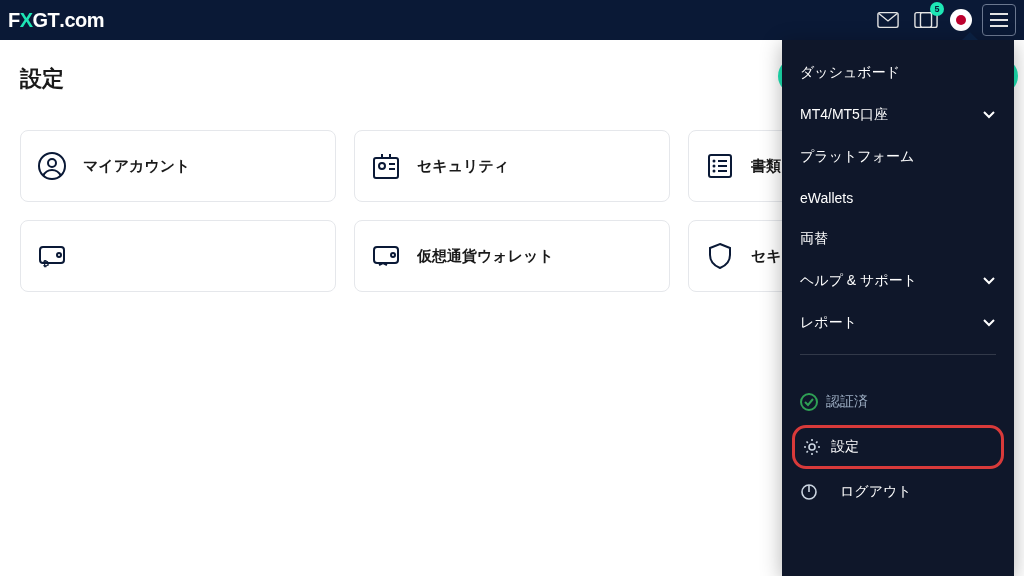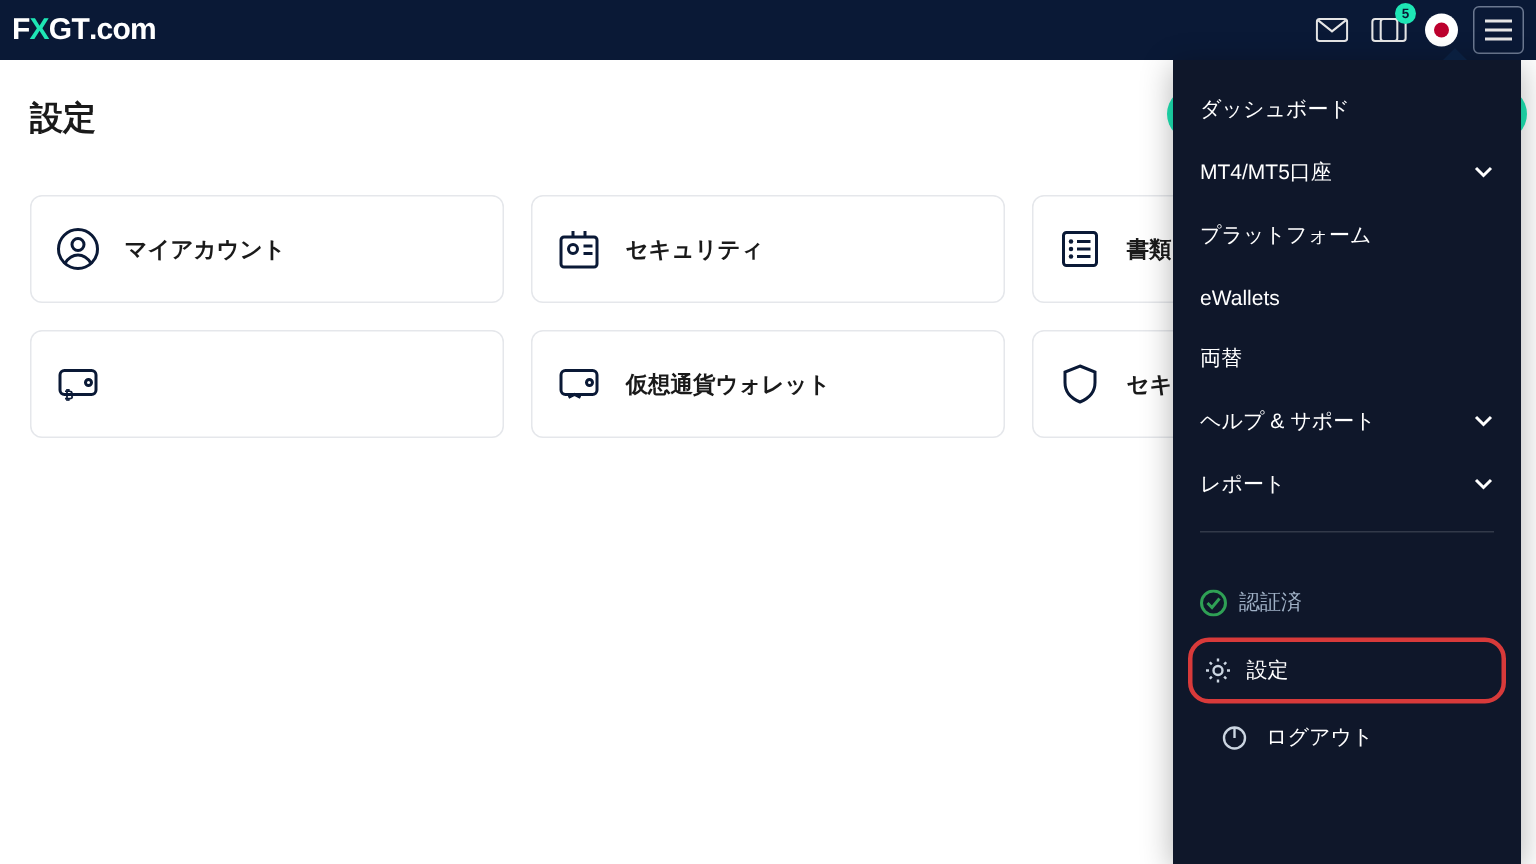--- a/index.html
+++ b/index.html
@@ -99,21 +99,21 @@
     .settings-row {
       margin: 4px 10px 4px 10px;
       padding: 10px 8px;
       display: flex; align-items: center; gap: 10px;
       color: #ffffff; font-size: 14px; cursor: pointer;
       border: 3px solid #d83a3a; border-radius: 14px;
       position: relative;
     }
     .settings-row svg { stroke: #cbd5e1; }
     .logout {
-      padding: 10px 32px; display: flex; align-items: center; gap: 12px;
+      padding: 10px 18px; display: flex; align-items: center; gap: 22px;
       color: #ffffff; font-size: 14px; cursor: pointer; text-align: right;
     }
     .logout svg { stroke: #cbd5e1; }
   </style>
 </head>
 <body>
 
 <div class="header">
   <div class="logo">
     <span>F</span>

